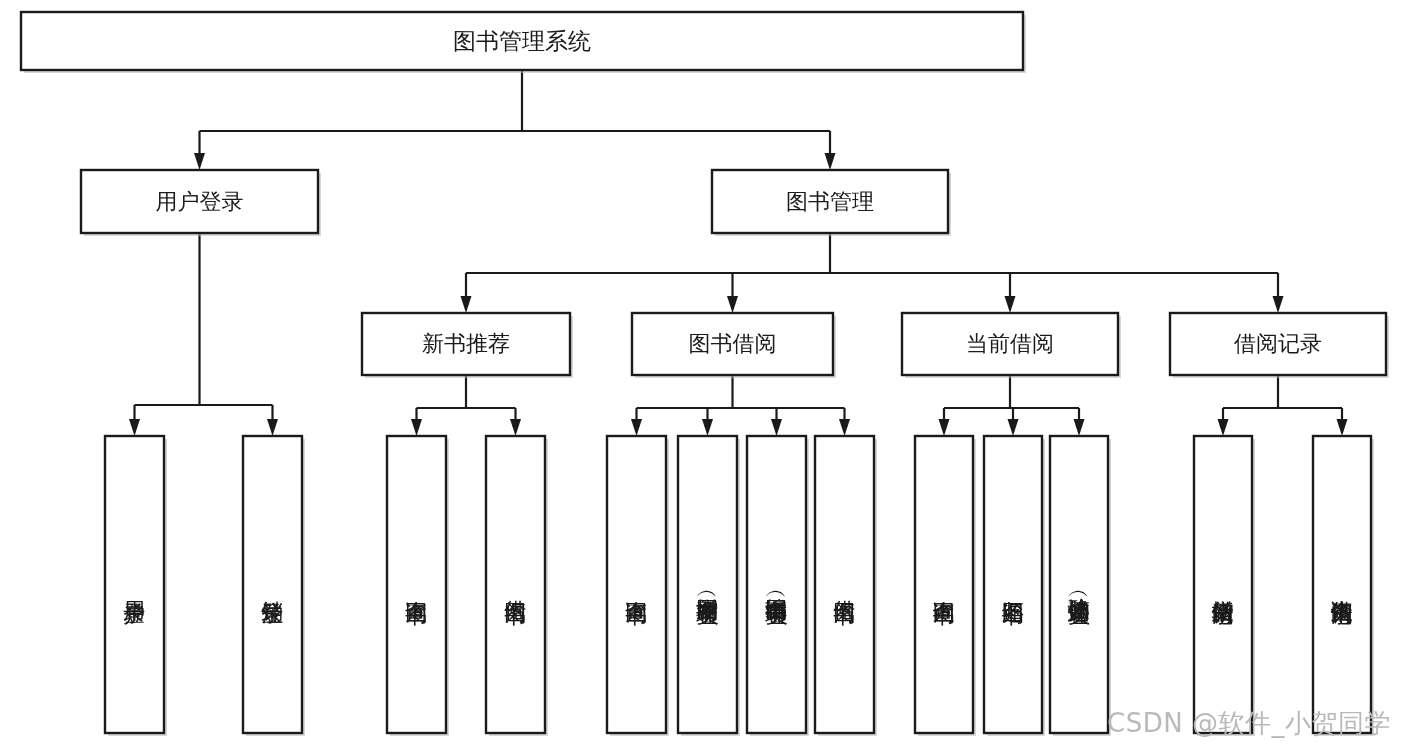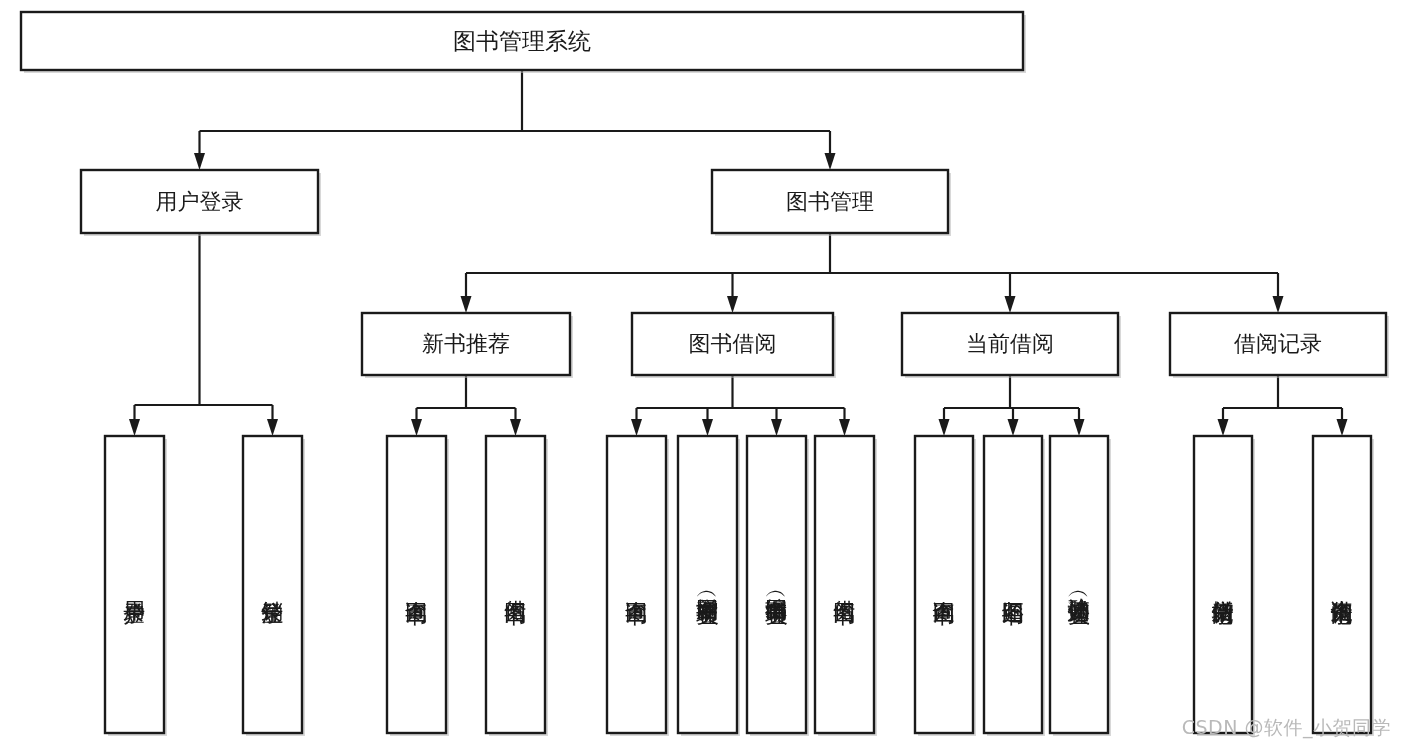--- a/index.html
+++ b/index.html
@@ -70,21 +70,21 @@
     justify-content: center;
     white-space: nowrap;
     pointer-events: none;
     user-select: none;
   }
   #watermark {
     position: absolute;
     right: 14px;
     bottom: 6px;
     font-family: "DejaVu Sans", "Liberation Sans", sans-serif;
-    font-size: 19px;
+    font-size: 26px;
     color: #b9b9b9;
     letter-spacing: 0.5px;
     white-space: nowrap;
   }
 </style>
 </head>
 <body>
 
 <div id="diagram-root">
   <svg id="tree-canvas" viewBox="0 0 1405 747" xmlns="http://www.w3.org/2000/svg">

